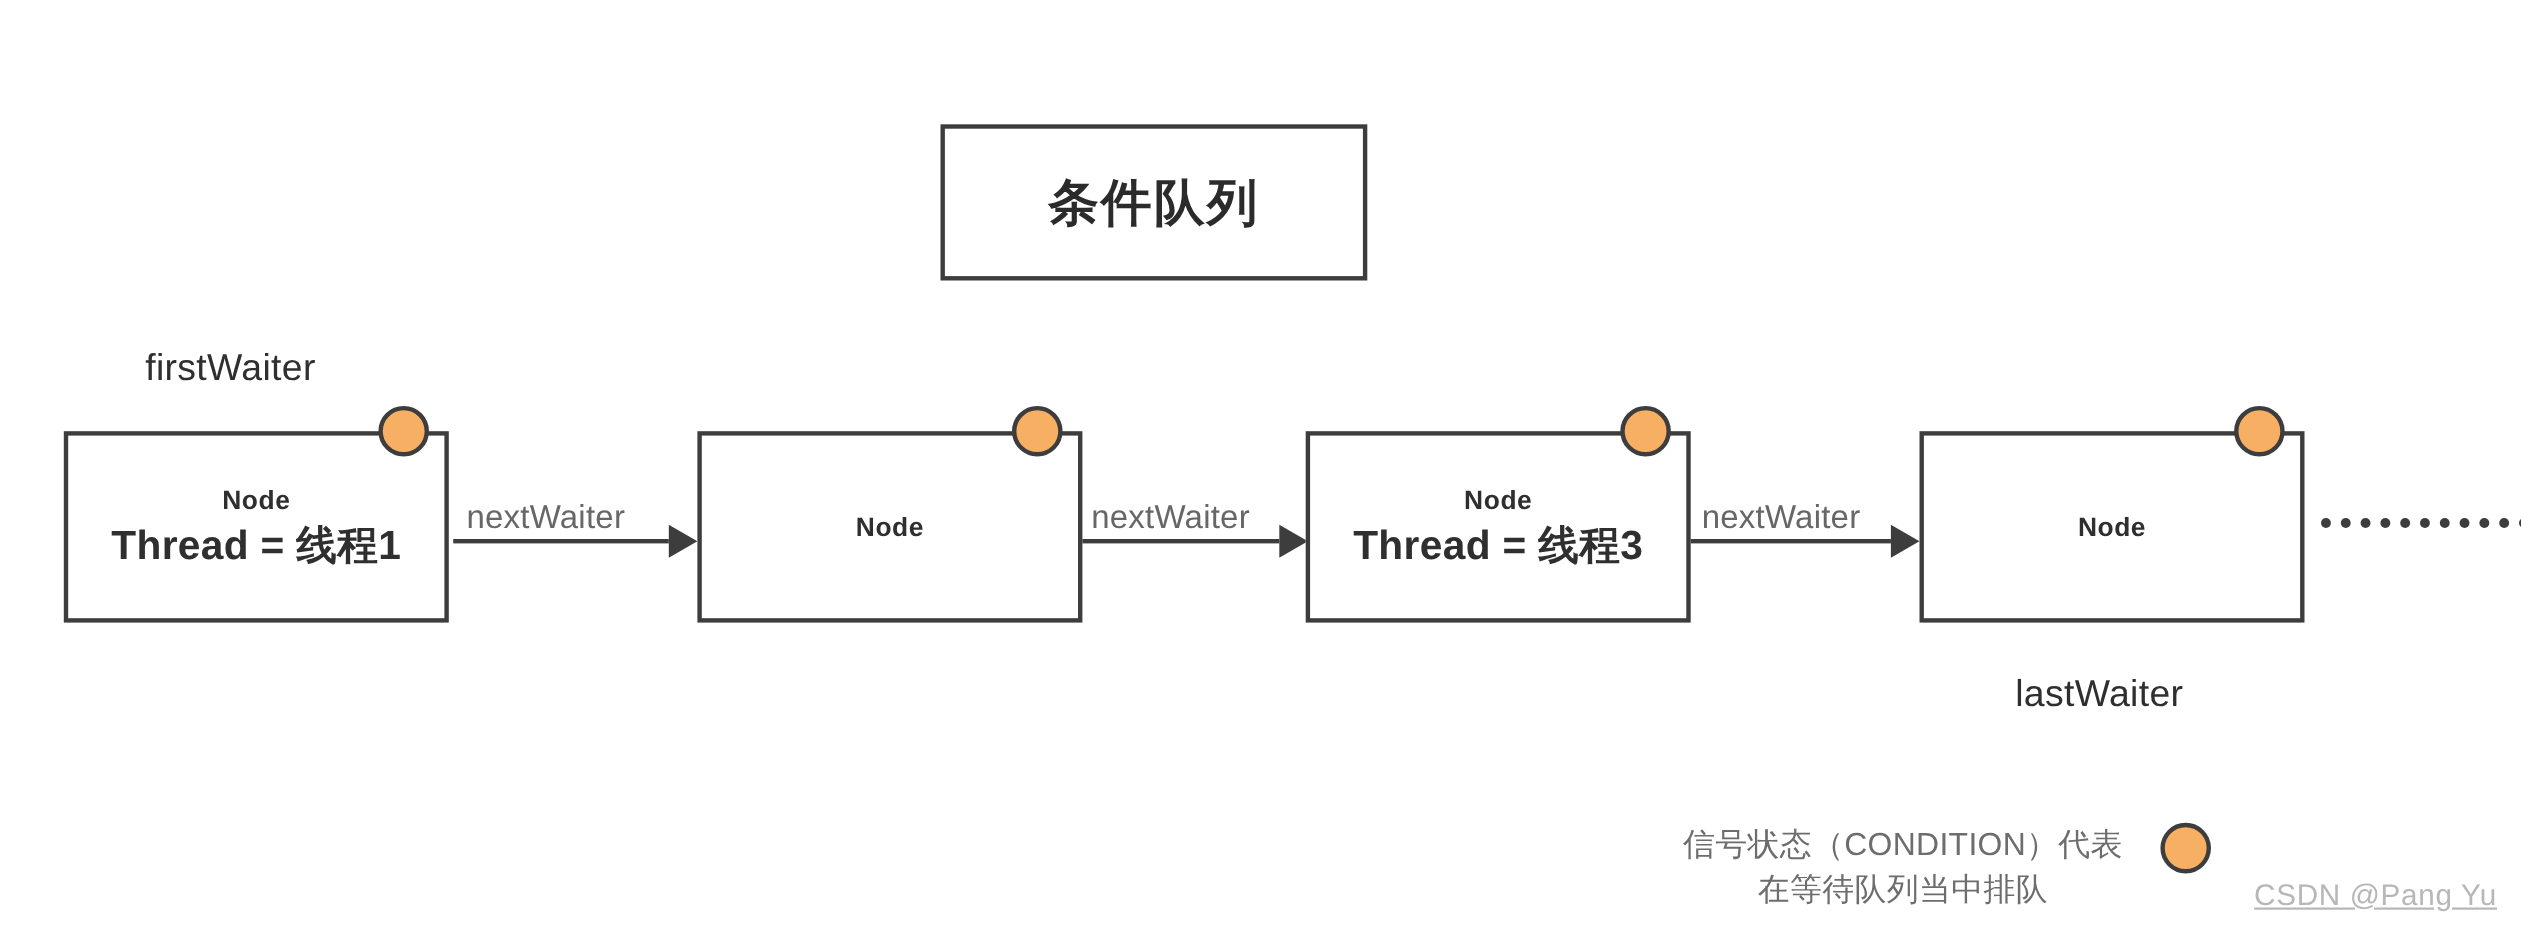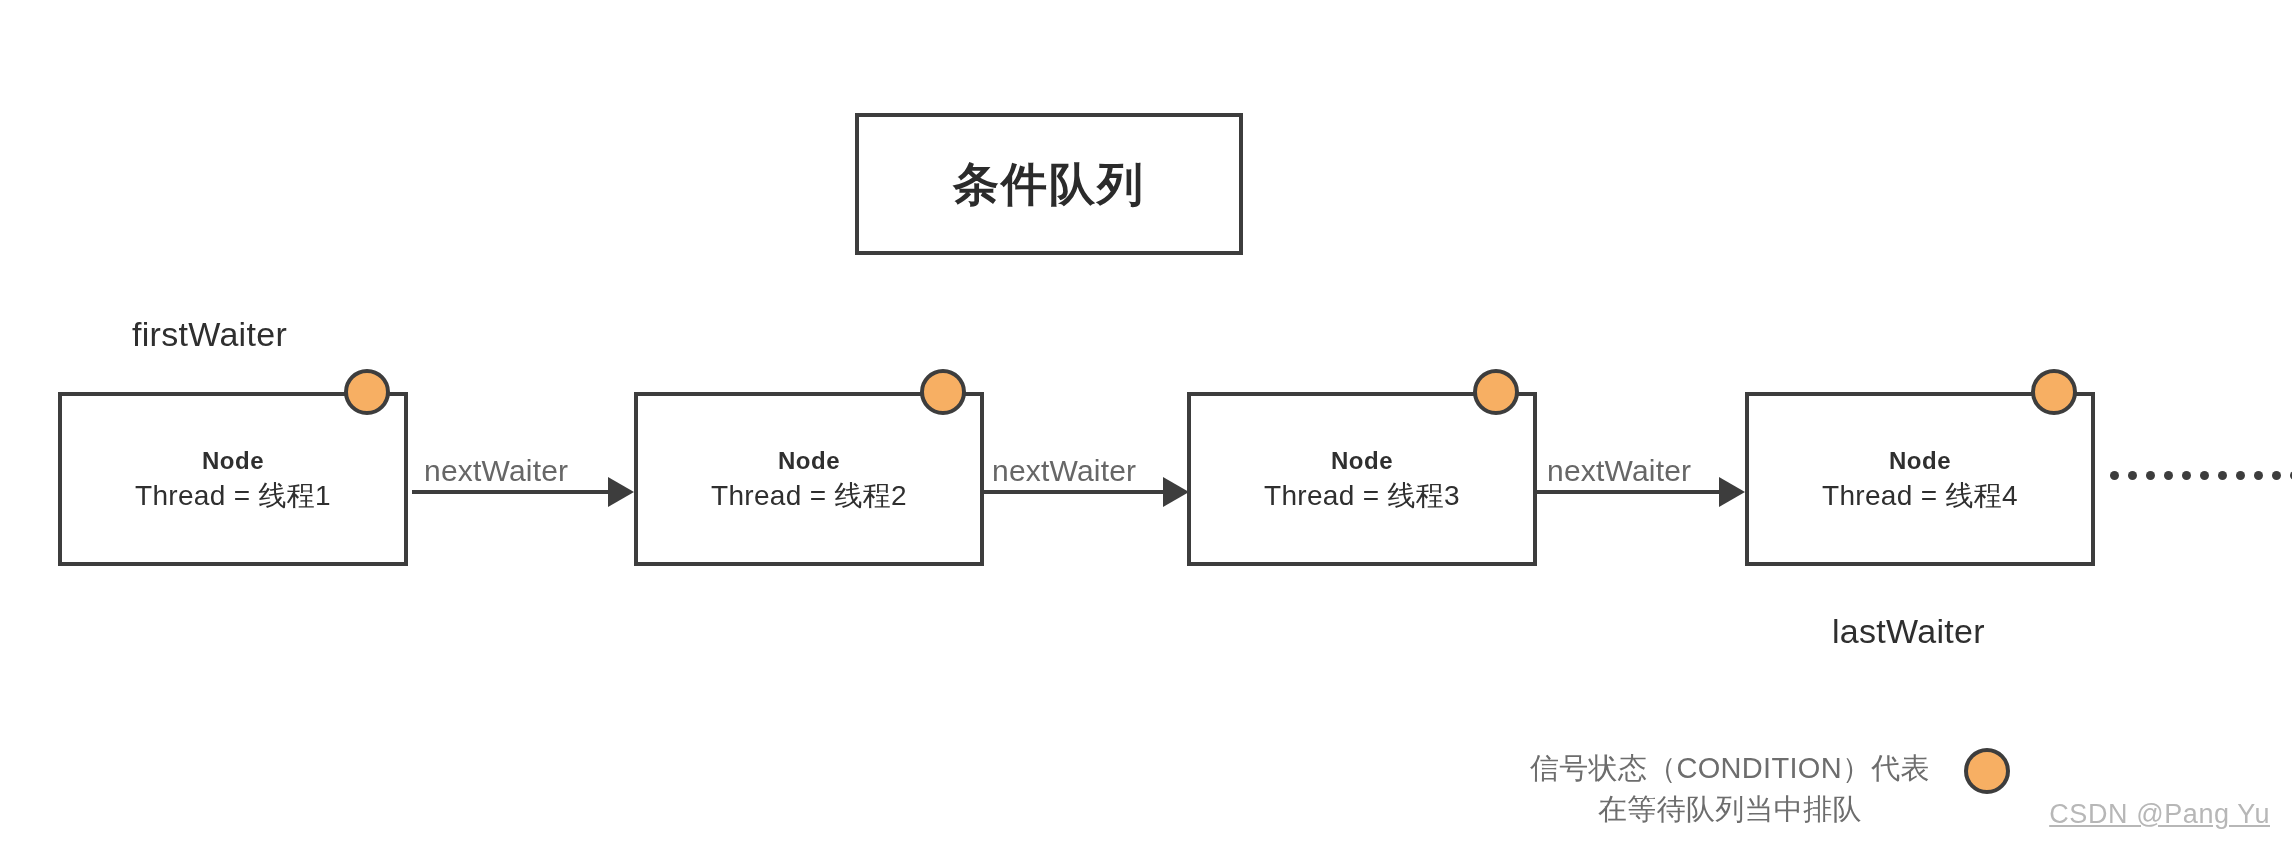--- a/index.html
+++ b/index.html
@@ -61,22 +61,22 @@
     pointer-events: none;
   }
   .node-title {
     font-size: 24px;
     font-weight: 700;
     color: #2f2f2f;
     line-height: 1.05;
     letter-spacing: 0.5px;
   }
   .node-sub {
-    font-size: 28px;
-    font-weight: 400;
+    font-size: 37px;
+    font-weight: 700;
     color: #2f2f2f;
     line-height: 1.35;
     margin-top: 4px;
     letter-spacing: 0.3px;
   }
 
   
   .cond-dot {
     position: absolute;
     width: 46px;
@@ -212,21 +212,20 @@
   <div class="connector" style="left:412px; width:222px;">
     <div class="conn-label" style="left:12px;">nextWaiter</div>
     <div class="line" style="width:196px;"></div>
     <div class="arrow-head" style="left:196px;"></div>
   </div>
 
   <div class="node-box" style="left:634px;">
     <div class="cond-dot"></div>
     <div class="node-inner">
       <div class="node-title">Node</div>
-      <div class="node-sub">Thread = 线程2</div>
     </div>
   </div>
 
   <div class="connector" style="left:984px; width:205px;">
     <div class="conn-label" style="left:8px;">nextWaiter</div>
     <div class="line" style="width:179px;"></div>
     <div class="arrow-head" style="left:179px;"></div>
   </div>
 
   <div class="node-box" style="left:1187px;">
@@ -240,21 +239,20 @@
   <div class="connector" style="left:1537px; width:210px;">
     <div class="conn-label" style="left:10px;">nextWaiter</div>
     <div class="line" style="width:182px;"></div>
     <div class="arrow-head" style="left:182px;"></div>
   </div>
 
   <div class="node-box" style="left:1745px;">
     <div class="cond-dot"></div>
     <div class="node-inner">
       <div class="node-title">Node</div>
-      <div class="node-sub">Thread = 线程4</div>
     </div>
   </div>
 
   <div class="waiter-label" id="last-waiter-label">lastWaiter</div>
 
   <div id="trailing-dots">
       <span></span>
       <span></span>
       <span></span>
       <span></span>

